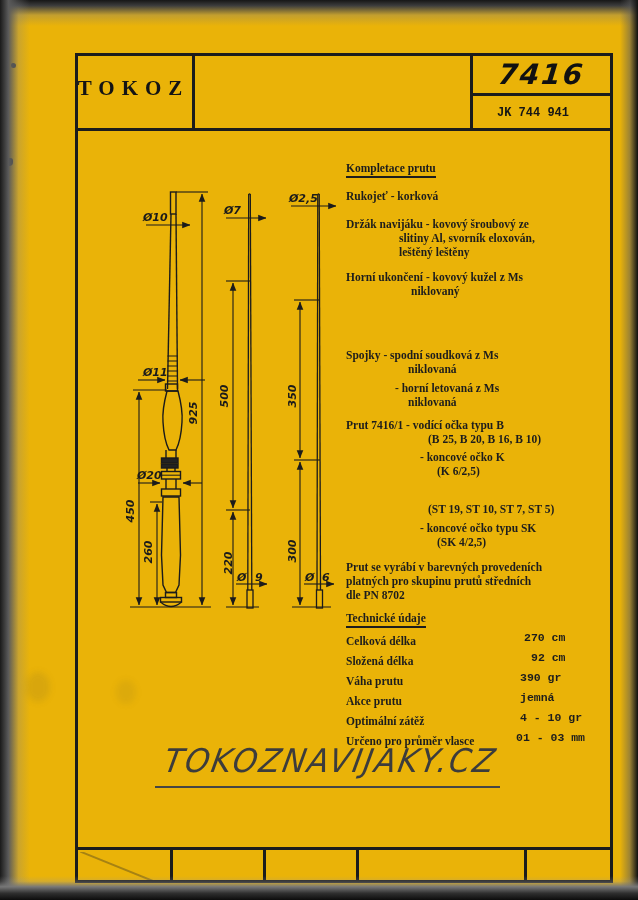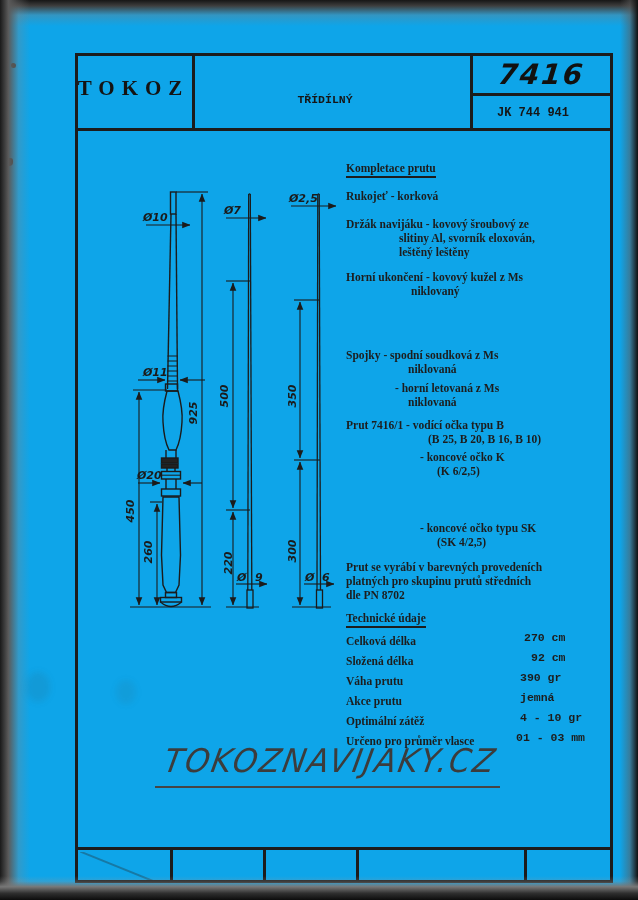--- a/index.html
+++ b/index.html
@@ -1,19 +1,19 @@
 <!DOCTYPE html>
 <html><head>
 <meta charset="utf-8">
 <style>
   html,body{margin:0;padding:0;}
   body{width:638px;height:900px;position:relative;overflow:hidden;
        font-family:"Liberation Sans",sans-serif;background:#f4f3ef;}
   *{box-sizing:border-box;}
-  .page{position:absolute;inset:0;background:#0ea5e9;}
+  .page{position:absolute;inset:0;background:#eab308;}
 
   
   .vig{position:absolute;pointer-events:none;z-index:50;}
   .vig-top{left:0;top:0;right:0;height:26px;
     background:linear-gradient(to bottom,#161616 0%,#3d3d3d 22%,rgba(120,120,120,.35) 58%,rgba(160,160,160,0) 100%);}
   .vig-left{left:0;top:0;bottom:0;width:30px;
     background:linear-gradient(to right,#1a1a1a 0%,#5a5a5a 28%,rgba(130,130,130,.3) 62%,rgba(160,160,160,0) 100%);}
   .vig-right{right:0;top:0;bottom:0;width:18px;
     background:linear-gradient(to left,#101010 0%,rgba(90,90,90,.55) 45%,rgba(150,150,150,0) 100%);}
   .vig-bottom{left:0;bottom:0;right:0;height:24px;
@@ -82,21 +82,20 @@
   <div class="speck-dark2"></div>
   <div class="smudge1"></div>
   <div class="smudge2"></div>
 
   <div class="frame header-box">
     <div class="vdiv" style="left:114px"></div>
     <div class="vdiv" style="left:392px"></div>
     <div class="hdiv" style="left:392px;right:0;top:37px"></div>
   </div>
   <div class="brand">TOKOZ</div>
-  <div class="title-l2">TŘÍDÍLNÝ</div>
   <div class="prodnum">7416</div>
   <div class="catnum">JK 744 941</div>
 
   <div class="frame main-frame"></div>
 
   <div class="frame bottom-strip">
     <div class="vdiv" style="left:92px"></div>
     <div class="vdiv" style="left:185px"></div>
     <div class="vdiv" style="left:278px"></div>
     <div class="vdiv" style="left:446px"></div>
@@ -211,20 +210,21 @@
   <div class="tw" style="left:346px;top:271px">Horní ukončení - kovový kužel z Ms</div>
   <div class="tw" style="left:411px;top:285px">niklovaný</div>
   <div class="tw" style="left:346px;top:349px">Spojky - spodní soudková z Ms</div>
   <div class="tw" style="left:408px;top:363px">niklovaná</div>
   <div class="tw" style="left:395px;top:382px">- horní letovaná z Ms</div>
   <div class="tw" style="left:408px;top:396px">niklovaná</div>
   <div class="tw" style="left:346px;top:419px">Prut 7416/1 - vodící očka typu B</div>
   <div class="tw" style="left:428px;top:433px">(B 25, B 20, B 16, B 10)</div>
   <div class="tw" style="left:420px;top:451px">- koncové očko K</div>
   <div class="tw" style="left:437px;top:465px">(K 6/2,5)</div>
+  <div class="tw" style="left:428px;top:503px">(ST 19, ST 10, ST 7, ST 5)</div>
   <div class="tw" style="left:420px;top:522px">- koncové očko typu SK</div>
   <div class="tw" style="left:437px;top:536px">(SK 4/2,5)</div>
   <div class="tw" style="left:346px;top:561px">Prut se vyrábí v barevných provedeních</div>
   <div class="tw" style="left:346px;top:575px">platných pro skupinu prutů středních</div>
   <div class="tw" style="left:346px;top:589px">dle PN 8702</div>
 
   <div class="tw underlined" style="left:346px;top:612px">Technické údaje</div>
 
   <div class="tech-row" style="left:346px;top:631px">
     <span class="tw" style="position:static">Celková délka</span>

